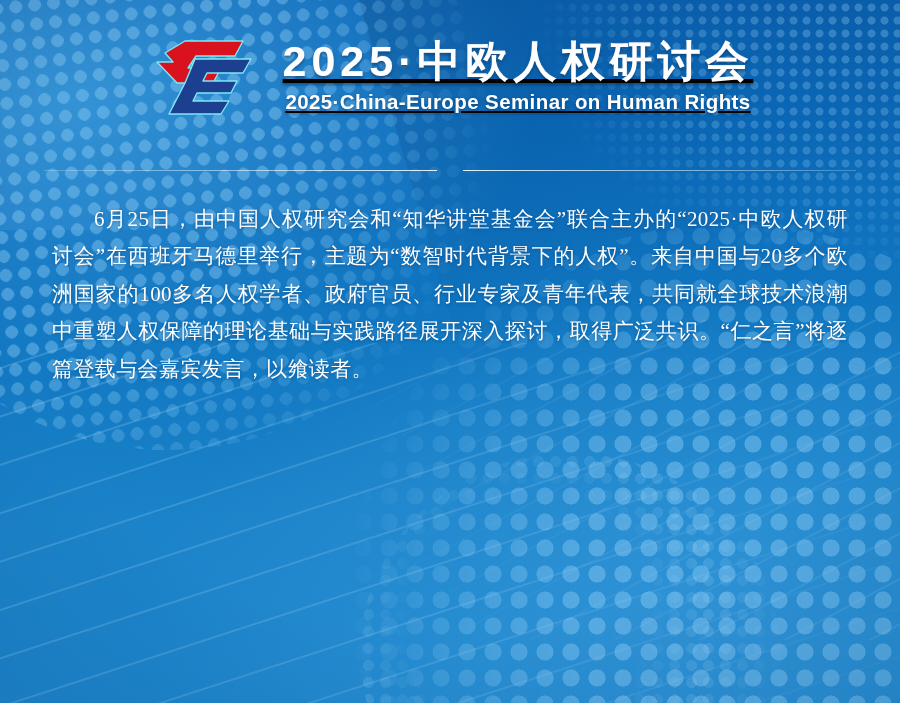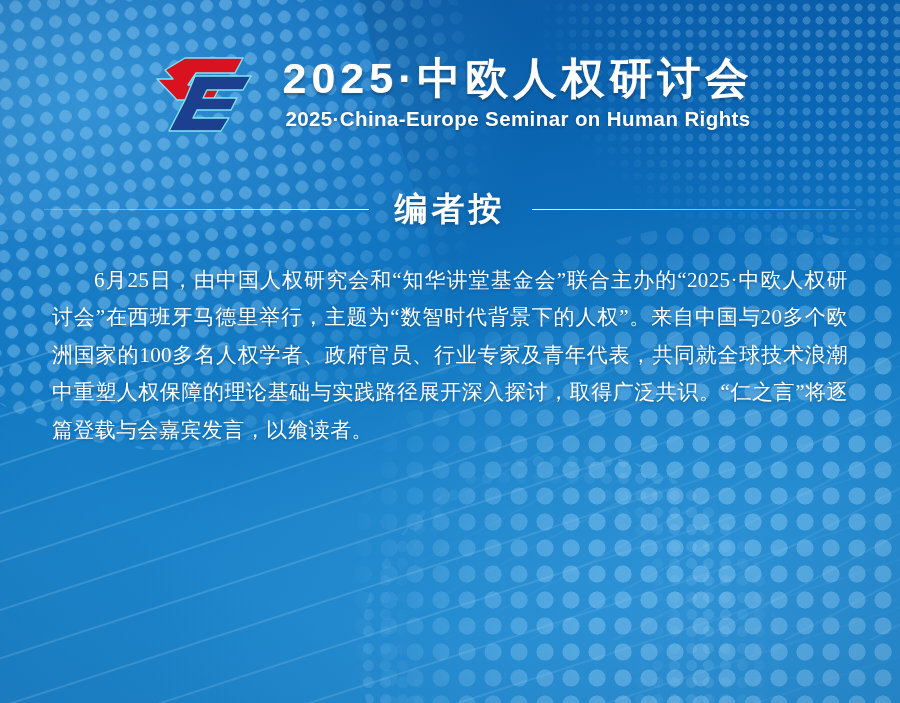--- a/index.html
+++ b/index.html
@@ -125,21 +125,22 @@
   }
 
   
   .header {
     position: relative;
     z-index: 5;
     display: flex;
     align-items: center;
     justify-content: center;
     gap: 28px;
-    padding-top: 52px;
+    padding-top: 35px;
+    text-decoration: underline;
   }
   .logo {
     flex: 0 0 auto;
     width: 108px;
     height: 82px;
     display: block;
   }
   .titles { flex: 0 0 auto; }
 
   .title-cn {
@@ -232,19 +233,18 @@
     </svg>
 
     <div class="titles">
       <div class="title-cn">2025·中欧人权研讨会</div>
       <div class="title-en">2025·China-Europe Seminar on Human Rights</div>
     </div>
   </div>
 
   <div class="section-heading">
     <div class="rule left"></div>
-    <div class="heading-text">编者按</div>
     <div class="rule right"></div>
   </div>
 
   <p class="body-copy">6月25日，由中国人权研究会和“知华讲堂基金会”联合主办的“2025·中欧人权研讨会”在西班牙马德里举行，主题为“数智时代背景下的人权”。来自中国与20多个欧洲国家的100多名人权学者、政府官员、行业专家及青年代表，共同就全球技术浪潮中重塑人权保障的理论基础与实践路径展开深入探讨，取得广泛共识。“仁之言”将逐篇登载与会嘉宾发言，以飨读者。</p>
 
 </div>
 
 </body></html>

